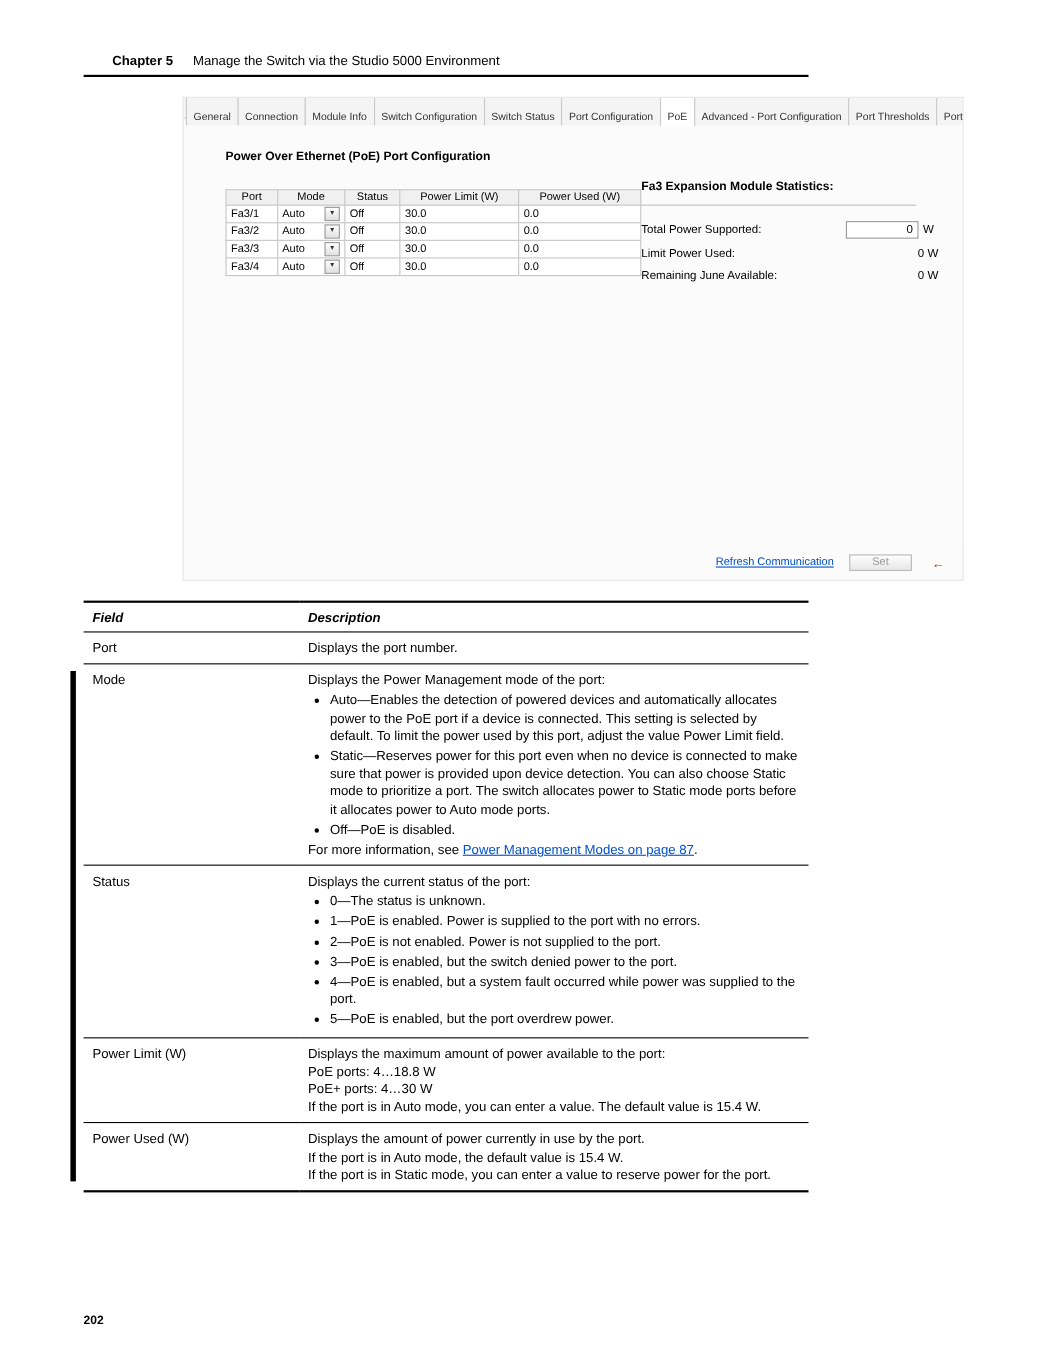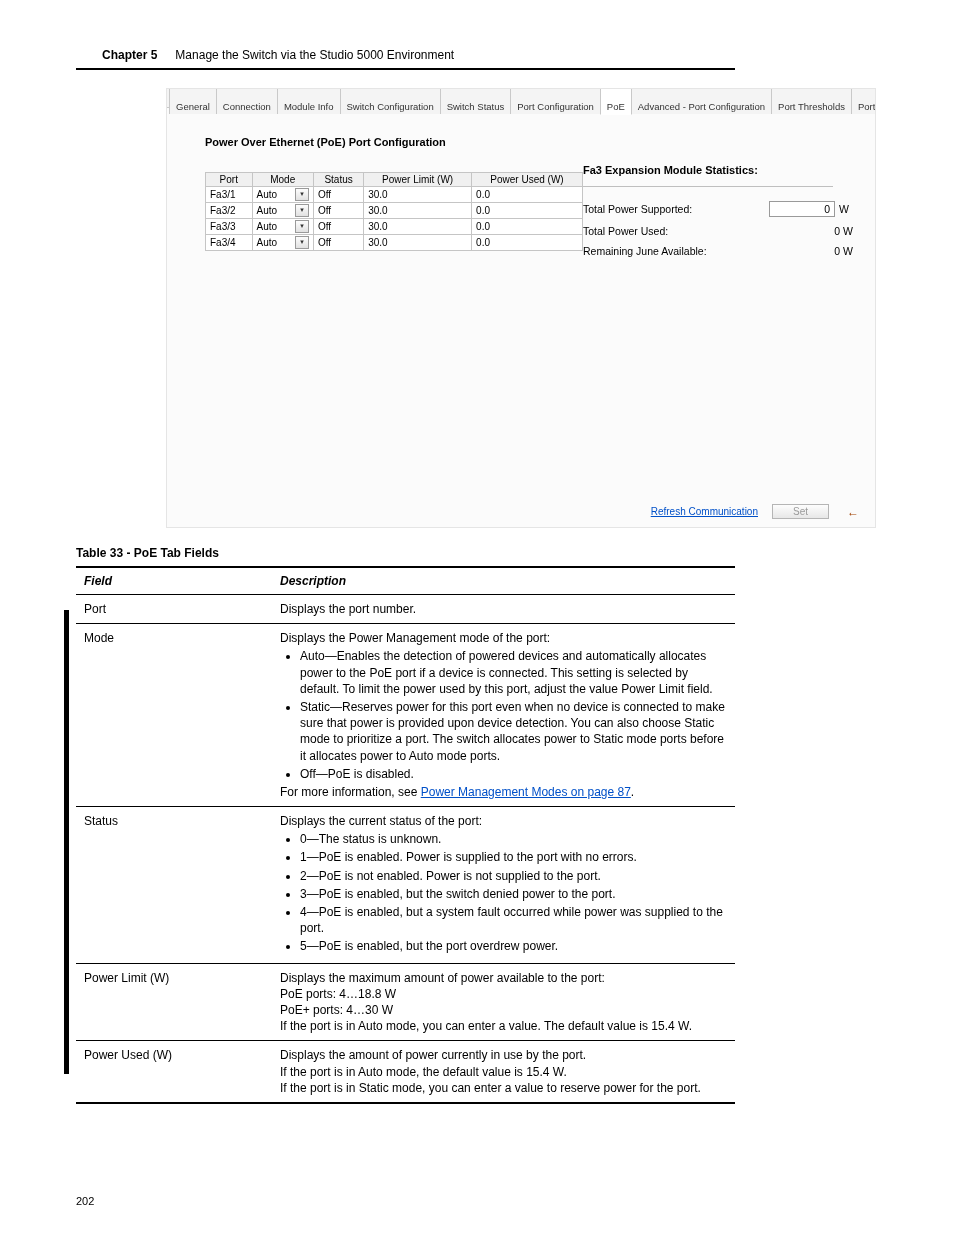--- a/index.html
+++ b/index.html
@@ -232,21 +232,21 @@
   }
   
   .pg-footer {
     position: absolute;
     bottom: 28px;
     left: 76px;
     right: 76px;
     display: flex;
     font-size: 11px;
   }
-  .pg-footer .pgno { font-weight: 400; width: 120px; }
+  .pg-footer .pgno { font-weight: 700; width: 120px; }
   .pg-footer .pub  { flex: 1 1 auto; text-align: center; }
 </style>
 </head>
 <body>
 
 <div class="page">
 
   <div class="runhead">
     <span class="chapter">Chapter 5</span>
     <span>Manage the Switch via the Studio 5000 Environment</span>
@@ -341,38 +341,37 @@
       <div class="shot-right">
         <div class="stats-title">Fa3 Expansion Module Statistics:</div>
         <hr class="stats-rule">
 
         <div class="stat-row">
           <span class="lab">Total Power Supported:</span>
           <span class="val-box">0</span>
           <span class="unit">W</span>
         </div>
         <div class="stat-row">
-          <span class="lab">Total Power Used:</span>
+          <span class="lab">Limit Power Used:</span>
           <span>0 W</span>
         </div>
         <div class="stat-row">
           <span class="lab">Remaining June Available:</span>
           <span>0 W</span>
         </div>
       </div>
     </div>
 
     <div class="shot-footer">
       <span class="link-txt">Refresh Communication</span>
       <span class="set-btn">Set</span>
       <span class="back-arrow">←</span>
     </div>
   </div>
 
-  <div class="tbl-caption">Table 33 - PoE Tab Fields</div>
   <div class="sidebar1"></div>
 
   <table class="desc-table">
     <thead>
       <tr>
         <th class="col-field">Field</th>
         <th>Description</th>
       </tr>
     </thead>
     <tbody>

